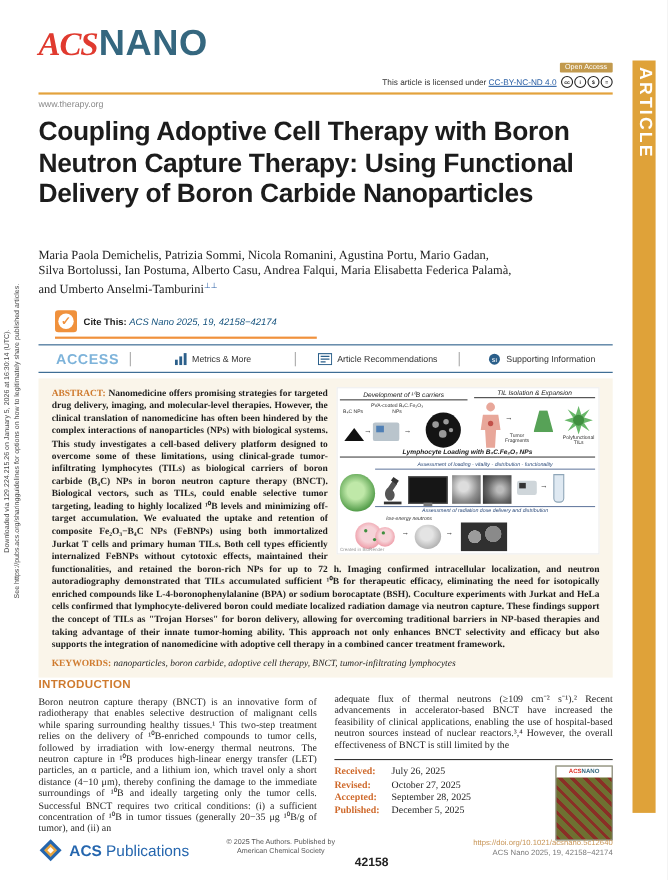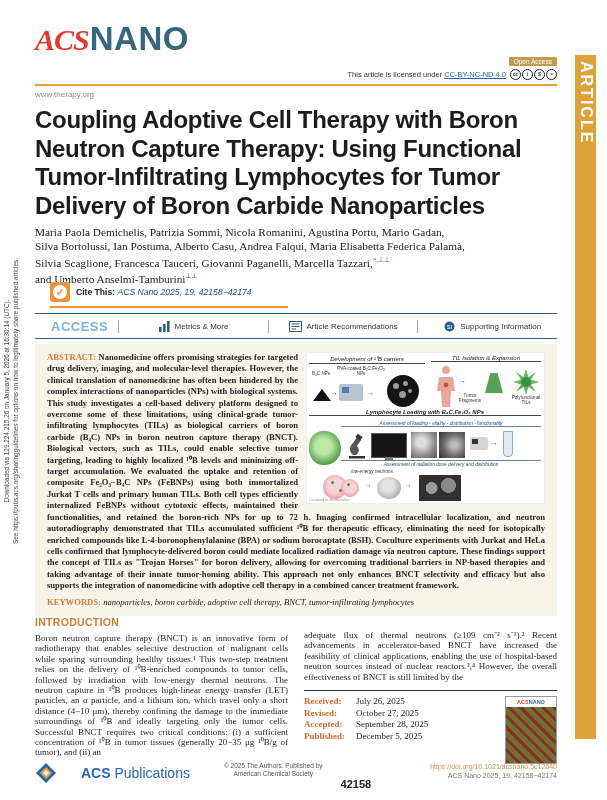--- a/index.html
+++ b/index.html
@@ -130,21 +130,21 @@
   .cover{width:52px;height:68px;border:1px solid #999;box-sizing:border-box;background:#6e7031;position:relative;}
   .cover .cv-top{position:absolute;left:0;top:0;right:0;height:10px;background:#fff;
     font-family:"Liberation Sans",sans-serif;font-size:5.5px;font-weight:bold;text-align:center;line-height:10px;}
   .cover .cv-top .r{color:#e03a2f;} .cover .cv-top .b{color:#35677f;}
   .cover .cv-body{position:absolute;left:0;top:10px;right:0;bottom:0;
     background:repeating-linear-gradient(45deg,#8a2f26 0 3px,#6e7031 3px 8px);}
 
   
   .footer{position:absolute;left:35px;top:762px;width:522px;display:flex;align-items:flex-start;
     font-family:"Liberation Sans",sans-serif;}
-  .pub-logo{display:flex;align-items:center;gap:24px;}
+  .pub-logo{display:flex;align-items:center;gap:6px;}
   .pub-name{font-size:14px;color:#2566ae;}
   .pub-name b{font-weight:bold;}
   .copyright{margin-left:34px;font-size:6.5px;color:#555;text-align:center;line-height:8px;}
   .pagenum{margin-left:18px;margin-top:16px;font-weight:bold;font-size:11px;color:#222;}
   .doi-block{margin-left:auto;text-align:right;font-size:7px;line-height:9px;}
   .doi-block a{color:#c79455;text-decoration:none;}
   .doi-cite{color:#777;}
 </style>
 </head>
 <body>
@@ -177,28 +177,26 @@
       </span>
     </div>
   </div>
 
   <div class="head-rule"></div>
   <div class="site-url">www.therapy.org</div>
 
   <h1 class="title" style="margin:0;">
     <div>Coupling Adoptive Cell Therapy with Boron</div>
     <div>Neutron Capture Therapy: Using Functional</div>
-    <div>Tumor-Infiltrating Lymphocytes for Tumor</div>
     <div>Delivery of Boron Carbide Nanoparticles</div>
   </h1>
 
   <div class="authors">
     <div>Maria Paola Demichelis, Patrizia Sommi, Nicola Romanini, Agustina Portu, Mario Gadan,</div>
     <div>Silva Bortolussi, Ian Postuma, Alberto Casu, Andrea Falqui, Maria Elisabetta Federica Palamà,</div>
-    <div><span>Silvia Scaglione, Francesca Tauceri, Giovanni Paganelli, Marcella Tazzari,</span><span class="sup">*,⊥⊥</span></div>
     <div><span>and Umberto Anselmi-Tamburini</span><span class="sup">⊥⊥</span></div>
   </div>
 
   <div class="cite-row">
     <div class="cite-box">
       <span class="cite-icon">
           <span class="disc">✓</span>
         </span>
       <span class="cite-text">
         <b>Cite This:</b>

